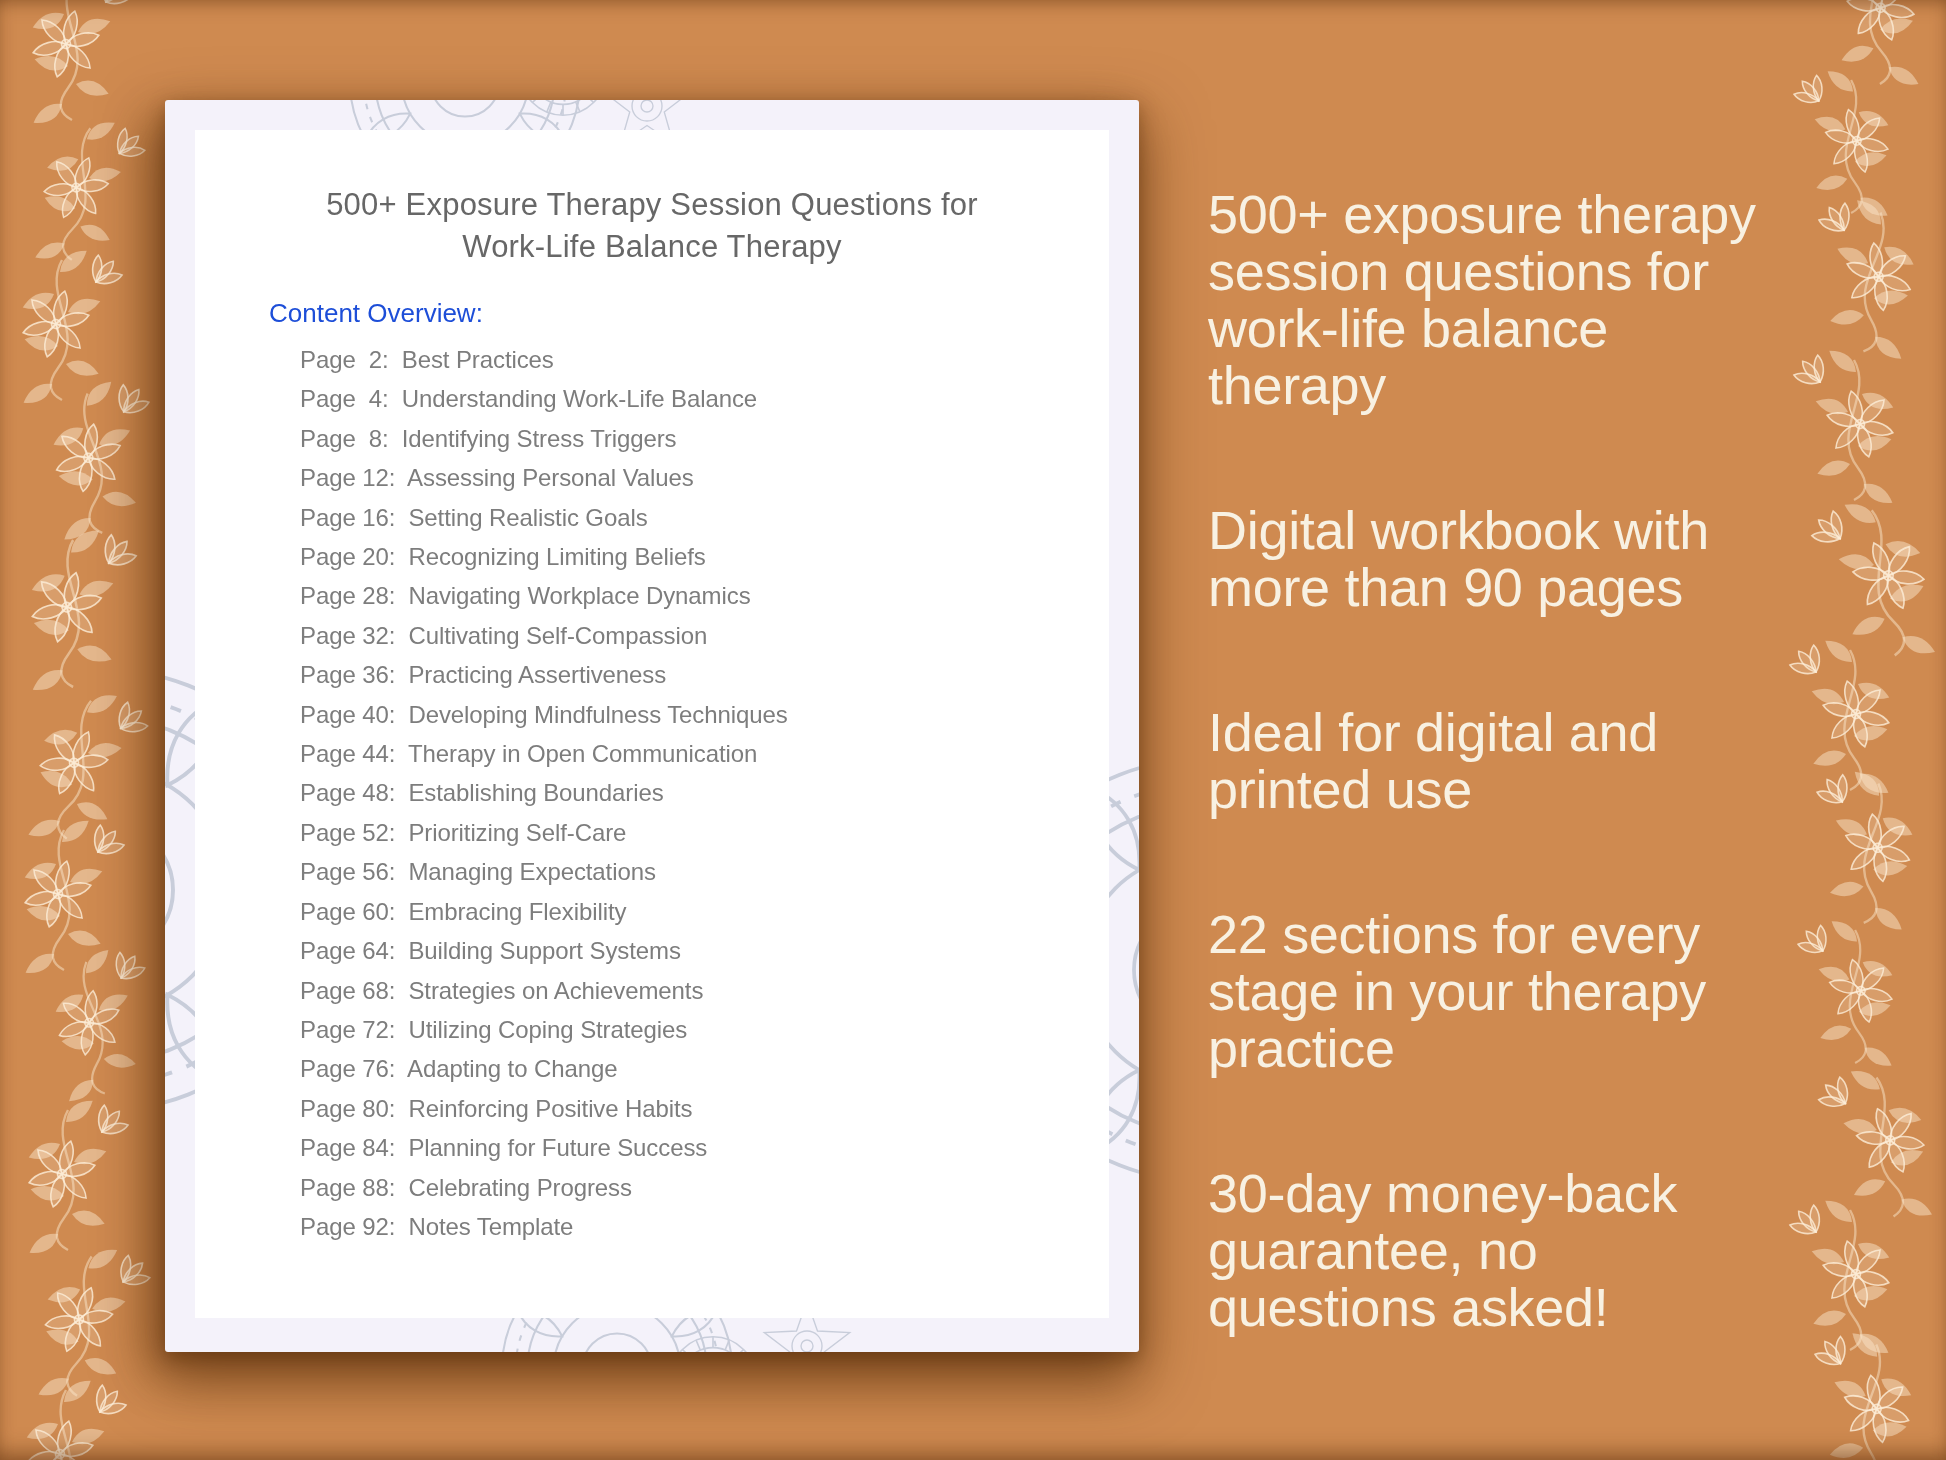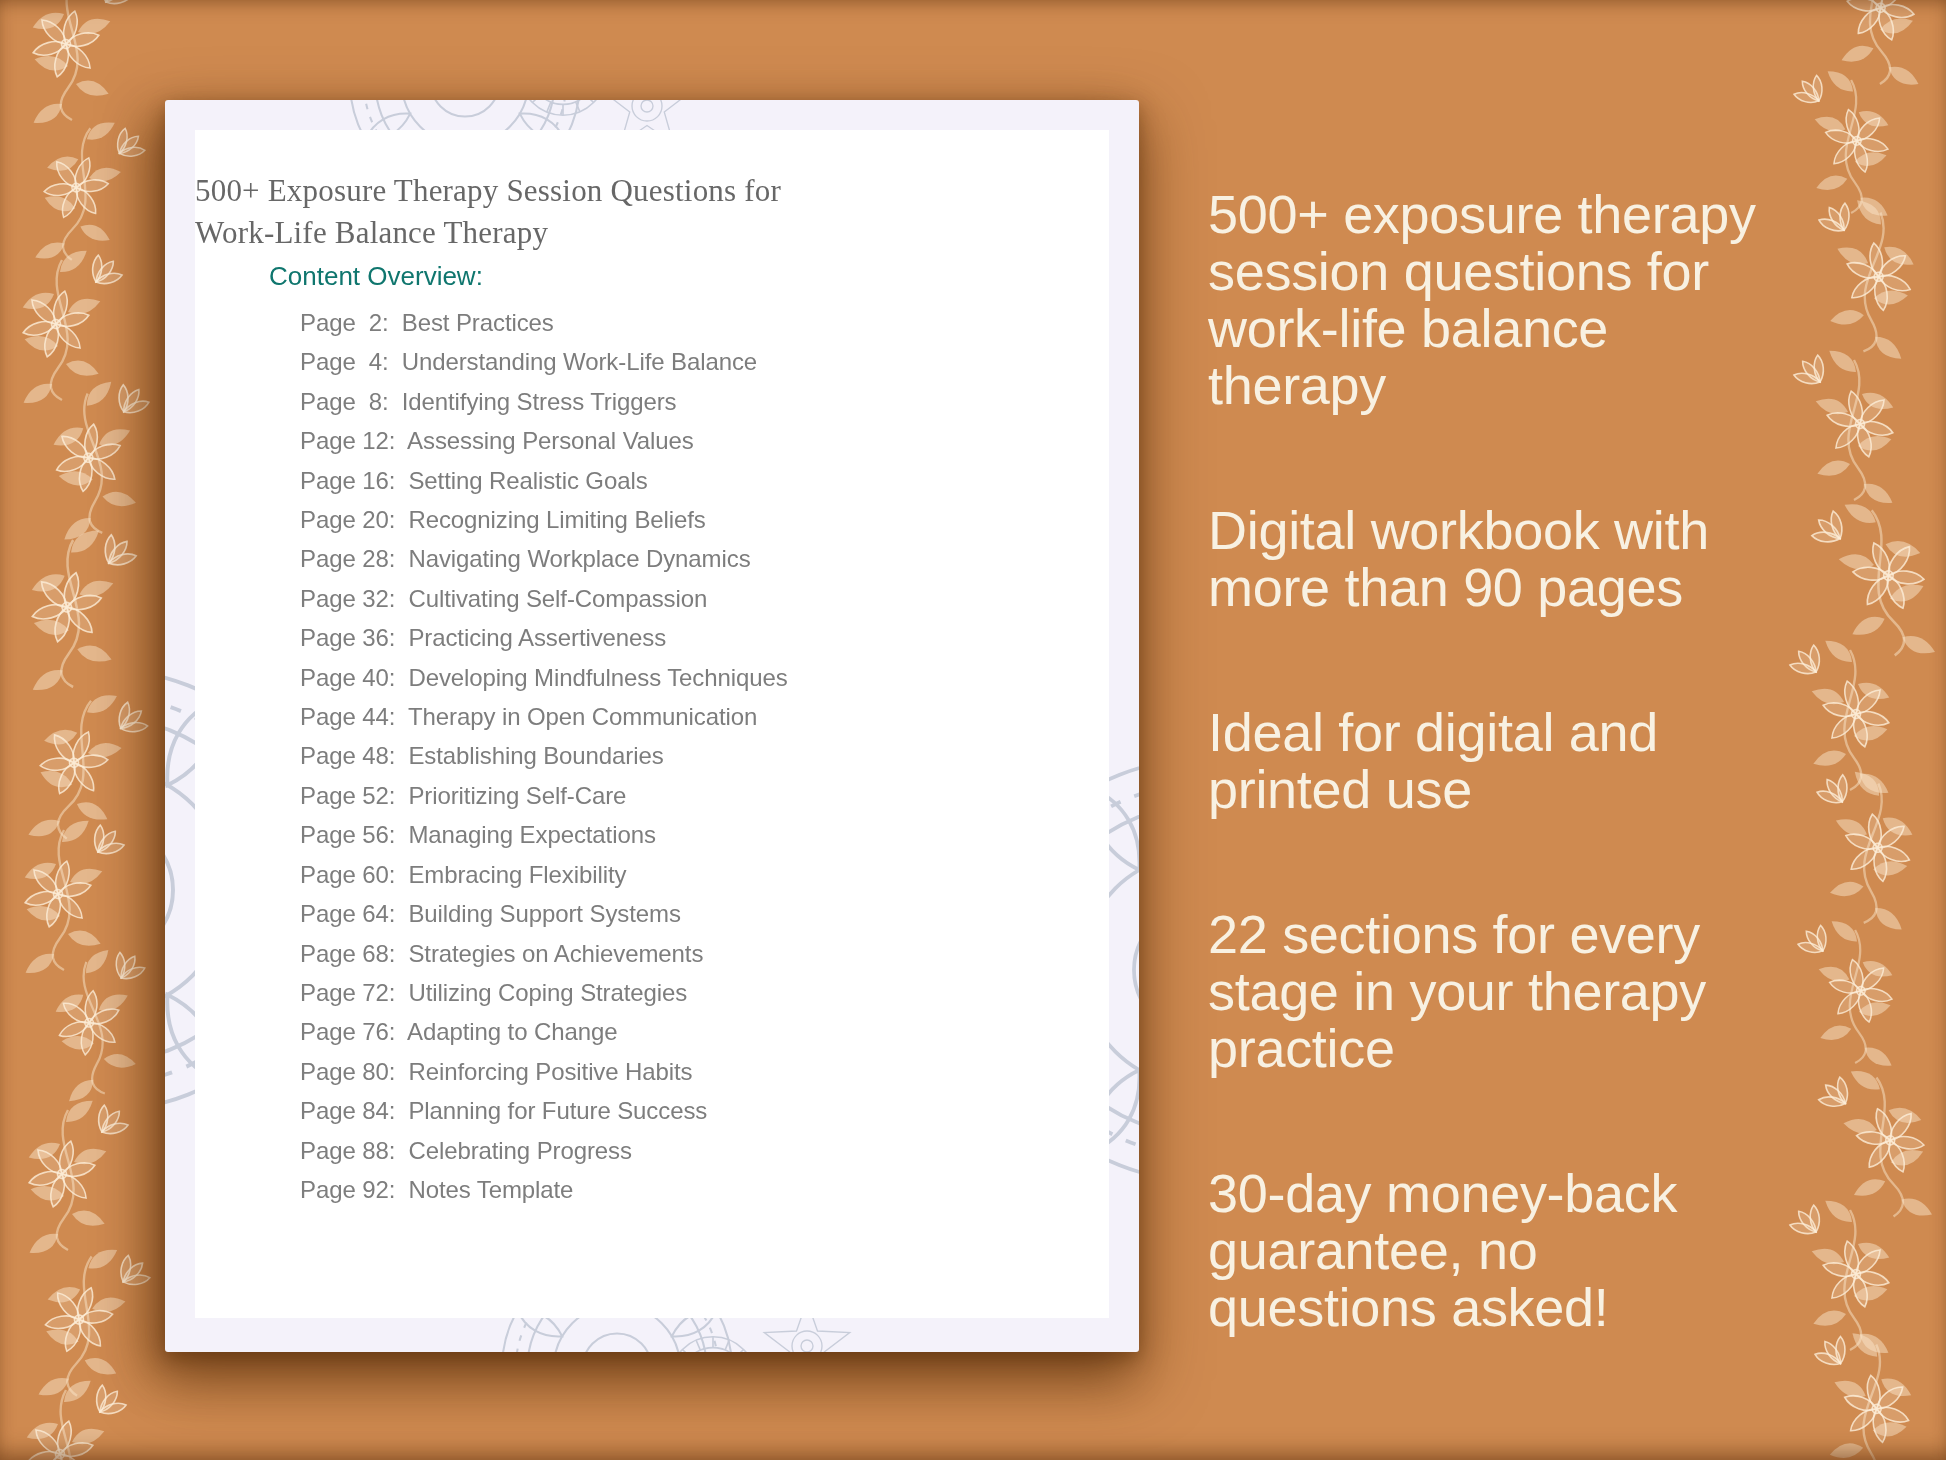--- a/index.html
+++ b/index.html
@@ -12,23 +12,23 @@
   
   .vine{position:absolute;top:0;height:1460px;width:170px;z-index:1;}
   .vine-left{left:-8px;}
   .vine-right{right:-8px;transform:scaleX(-1);}
   
   .card{position:absolute;left:165px;top:100px;width:974px;height:1252px;
         background:#f4f2fa;border-radius:3px;overflow:hidden;z-index:2;
         box-shadow:0 24px 60px 6px rgba(80,40,6,.55),0 6px 18px rgba(80,40,6,.4),-18px 20px 45px rgba(80,40,6,.35);}
   .mandalas{position:absolute;left:0;top:0;width:974px;height:1252px;z-index:0;}
   .page{position:absolute;left:30px;top:30px;right:30px;bottom:34px;background:#ffffff;z-index:1;}
-  .doc-title{margin-top:40px;font-size:31px;line-height:42px;
-             color:#676767;letter-spacing:.2px;white-space:pre-line;font-family:Liberation Serif, serif;}
-  .overview{margin:4px 0 0 74px;font-size:26px;line-height:36px;color:#0f766e;}
+  .doc-title{margin-top:54px;text-align:center;font-size:31px;line-height:42px;
+             color:#676767;letter-spacing:.2px;white-space:pre-line;}
+  .overview{margin:27px 0 0 74px;font-size:26px;line-height:36px;color:#1d4ed8;}
   ul.toc{list-style:none;margin:9px 0 0 0;padding:0 0 0 105px;}
   ul.toc li{font-size:24px;line-height:39.4px;color:#7d7d7d;white-space:pre;letter-spacing:-.1px;}
   
   .benefits{position:absolute;left:1208px;top:186px;width:600px;z-index:3;
             display:flex;flex-direction:column;gap:88px;}
   .benefit{font-size:54px;line-height:57px;color:#f8f1e2;white-space:pre-line;letter-spacing:-.3px;}
   svg .mstroke{stroke:#c8cdda;fill:none;stroke-width:1.8px;}
 </style>
 </head>
 <body>

